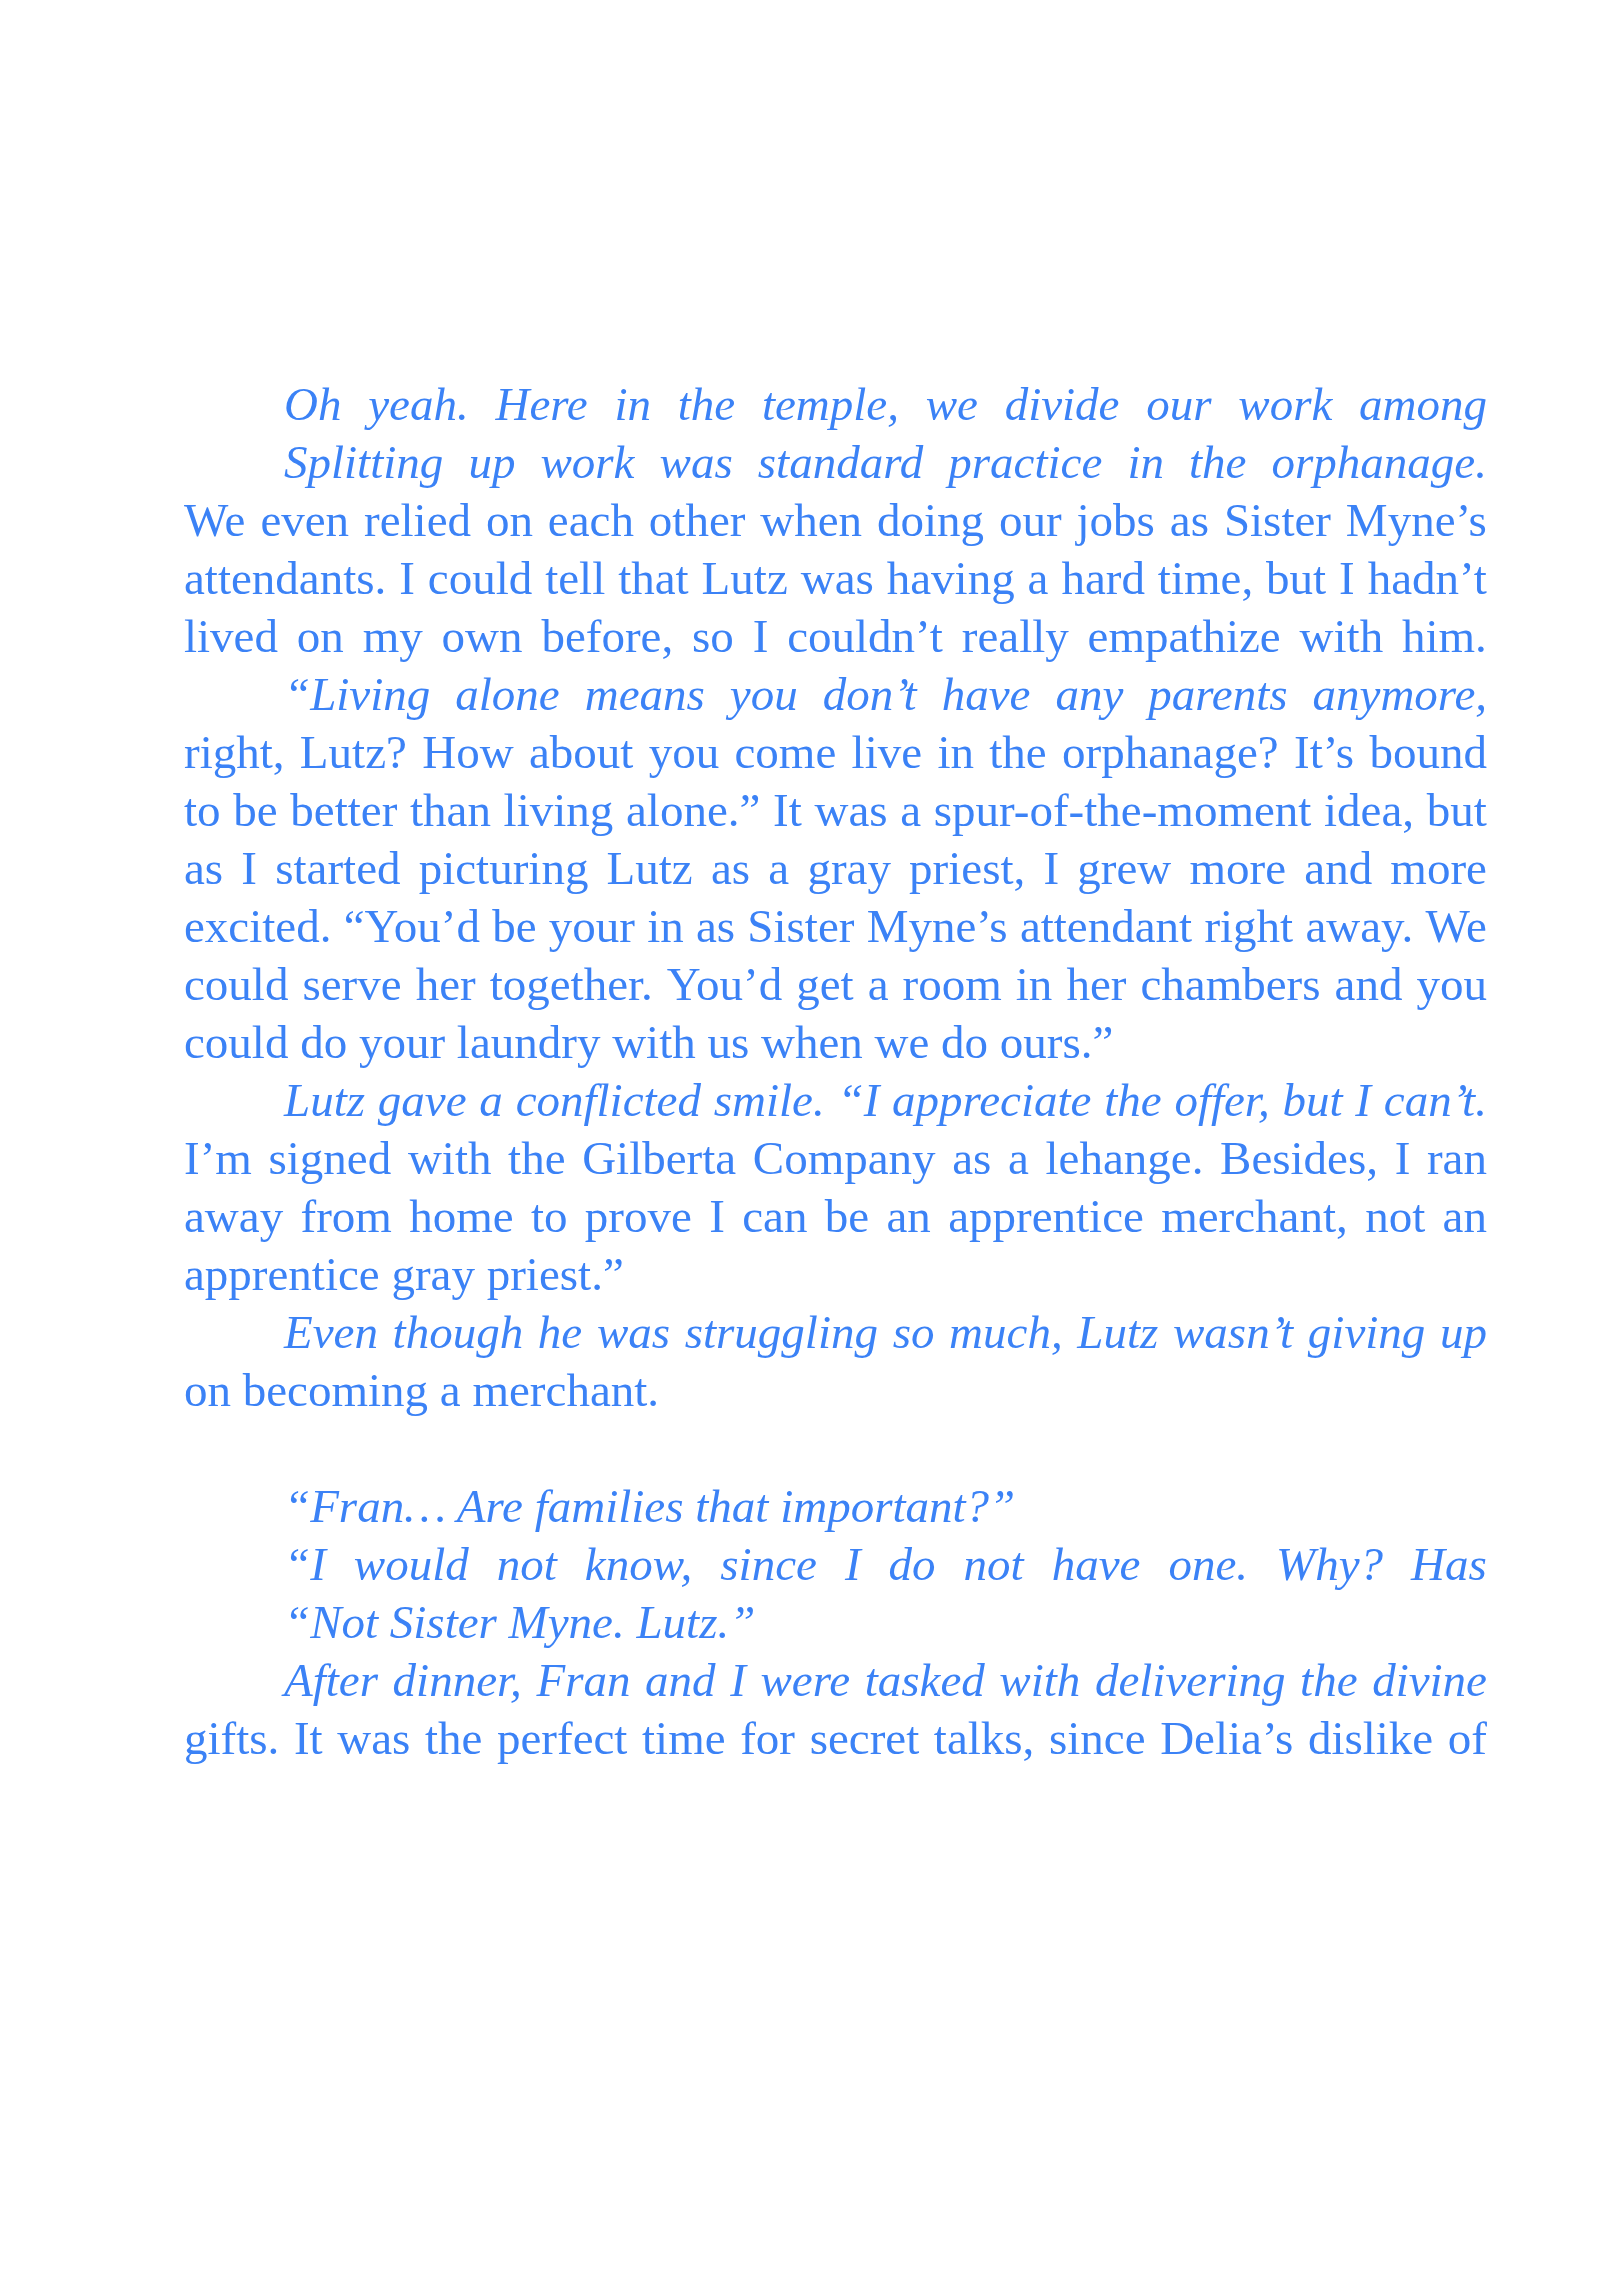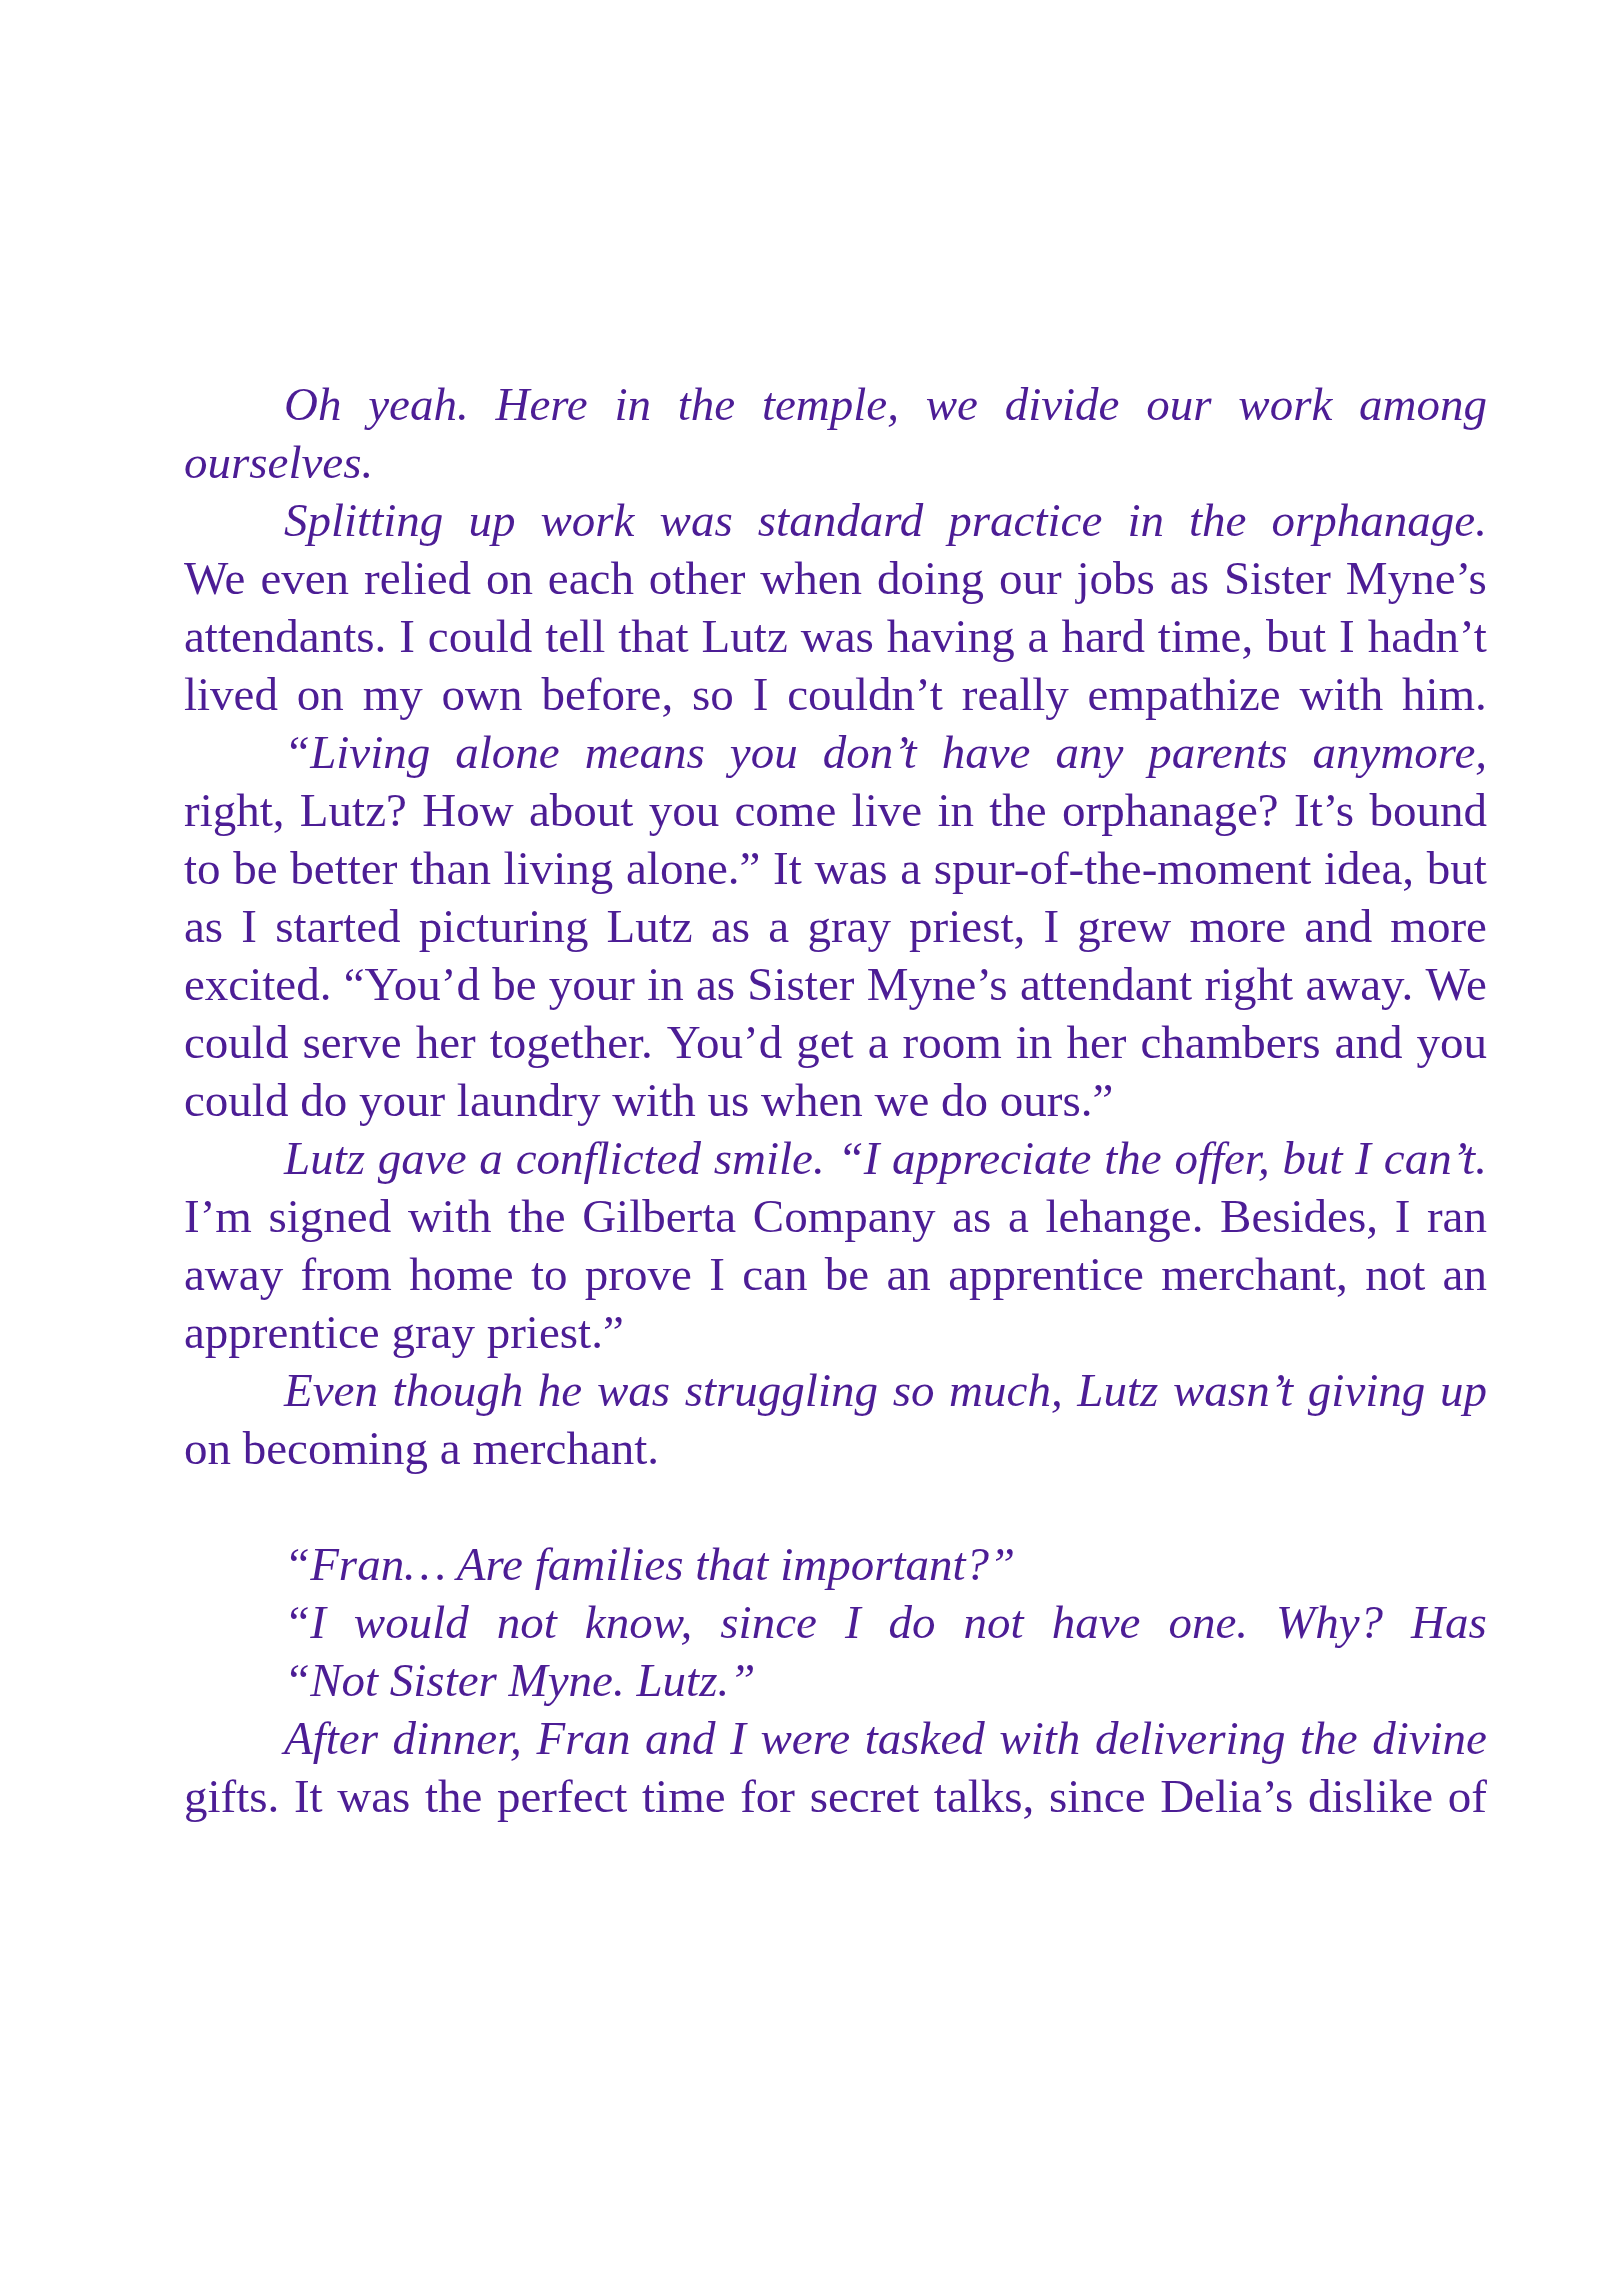--- a/index.html
+++ b/index.html
@@ -18,21 +18,21 @@
     position: absolute;
     left: 184px;
     top: 375px;
     width: 1303px;
     color: #000000;
   }
   .line {
     height: 58px;
     line-height: 58px;
     font-size: 47px;
-    color: #4c1d95;
+    color: #3b82f6;
   }
   .line.justified {
     display: flex;
     flex-wrap: nowrap;
     justify-content: space-between;
   }
   .line.justified span {
     flex: 0 0 auto;
     white-space: pre;
   }
@@ -60,21 +60,20 @@
       <span>Here</span>
       <span>in</span>
       <span>the</span>
       <span>temple,</span>
       <span>we</span>
       <span>divide</span>
       <span>our</span>
       <span>work</span>
       <span>among</span>
     </div>
-    <div class="line plain italic">ourselves.</div>
     <div class="line justified indent">
       <span>Splitting</span>
       <span>up</span>
       <span>work</span>
       <span>was</span>
       <span>standard</span>
       <span>practice</span>
       <span>in</span>
       <span>the</span>
       <span>orphanage.</span>

